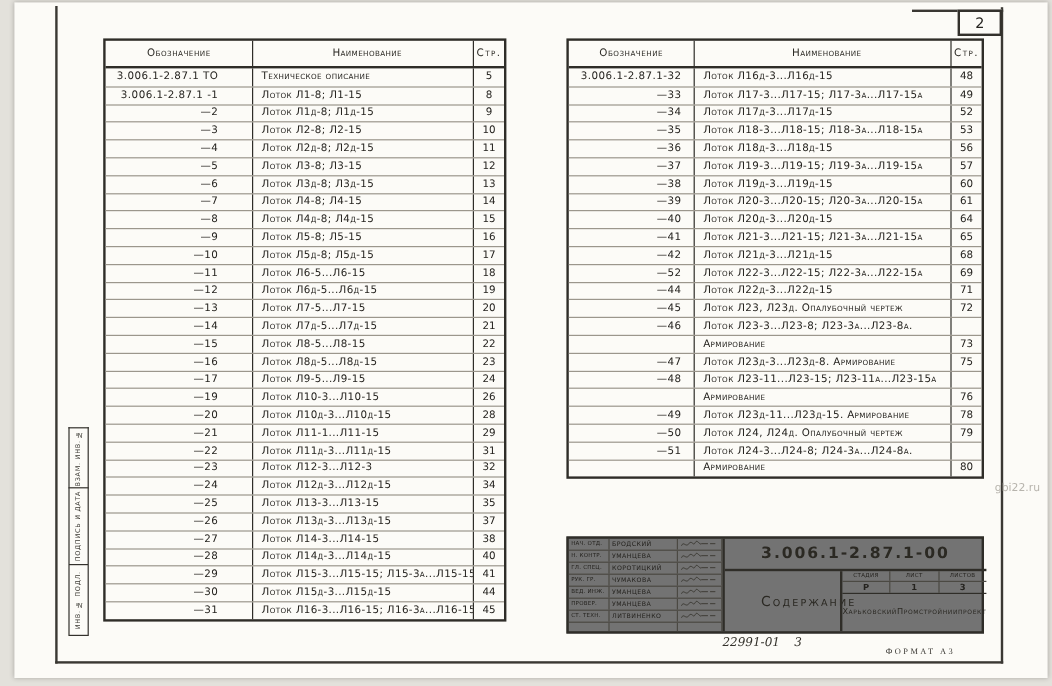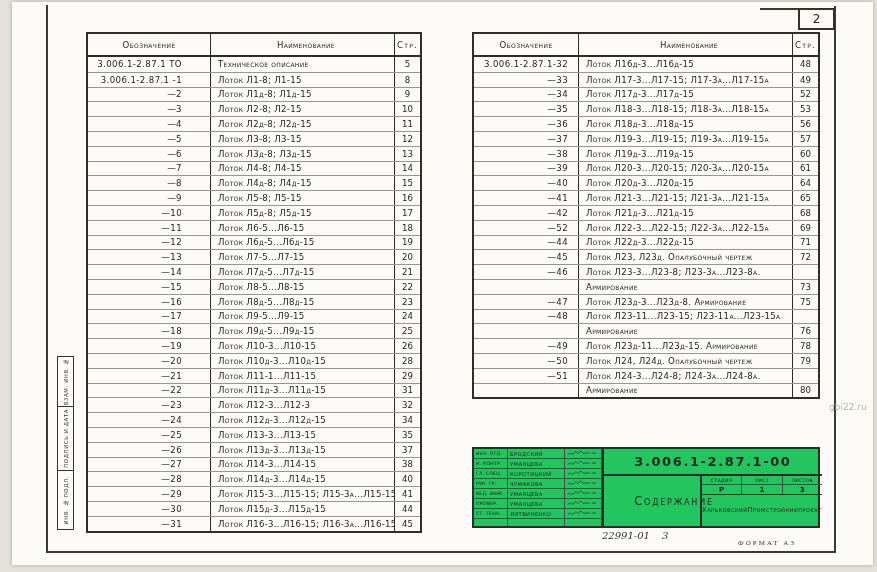--- a/index.html
+++ b/index.html
@@ -59,21 +59,21 @@
   .ltable .c-page{ flex:1; }
   .ltable .thead .c-des { padding-right:0; justify-content:center;}
   .rtable { left:460px; top:30px; width:348px; }
   .rtable .c-des { width:104px; padding-right:10px; }
   .rtable .c-name{ width:214px; }
   .rtable .c-page{ flex:1; }
   .rtable .thead .c-des { padding-right:0; justify-content:center;}
   
   .titleblock {
     position:absolute; left:460px; top:445px; width:348px; height:81px;
-    border:2px solid #2f2d28; display:flex; background:#22c55e;
+    border:2px solid #2f2d28; display:flex; background:#737373;
   }
   .tb-left { width:150px; display:flex; flex-direction:column; border-right:2px solid #2f2d28;}
   .sigrow { display:flex; flex:1; border-top:1px solid #4b4943; }
   .sigrow:first-child { border-top:none; }
   .sig-role { width:33px; font-size:4.6px; letter-spacing:.2px; display:flex; align-items:center; padding-left:2px; text-transform:uppercase; overflow:hidden; white-space:nowrap;}
   .sig-name { width:57px; border-left:1px solid #4b4943; font-size:5.2px; letter-spacing:.4px; display:flex; align-items:center; padding-left:2px; text-transform:uppercase; overflow:hidden; white-space:nowrap;}
   .sig-sign { width:37px; border-left:1px solid #4b4943; display:flex; align-items:center; padding-left:2px;}
   .sig-extra{ flex:1; border-left:1px solid #4b4943; }
   .tb-right { flex:1; display:flex; flex-direction:column; }
   .tb-docnum {
@@ -229,25 +229,20 @@
           <div class="cell c-des">—16</div>
           <div class="cell c-name">Лоток Л8д-5...Л8д-15</div>
           <div class="cell c-page">23</div>
         </div>
         <div class="trow">
           <div class="cell c-des">—17</div>
           <div class="cell c-name">Лоток Л9-5...Л9-15</div>
           <div class="cell c-page">24</div>
         </div>
         <div class="trow">
-          <div class="cell c-des">—18</div>
-          <div class="cell c-name">Лоток Л9д-5...Л9д-15</div>
-          <div class="cell c-page">25</div>
-        </div>
-        <div class="trow">
           <div class="cell c-des">—19</div>
           <div class="cell c-name">Лоток Л10-3...Л10-15</div>
           <div class="cell c-page">26</div>
         </div>
         <div class="trow">
           <div class="cell c-des">—20</div>
           <div class="cell c-name">Лоток Л10д-3...Л10д-15</div>
           <div class="cell c-page">28</div>
         </div>
         <div class="trow">

